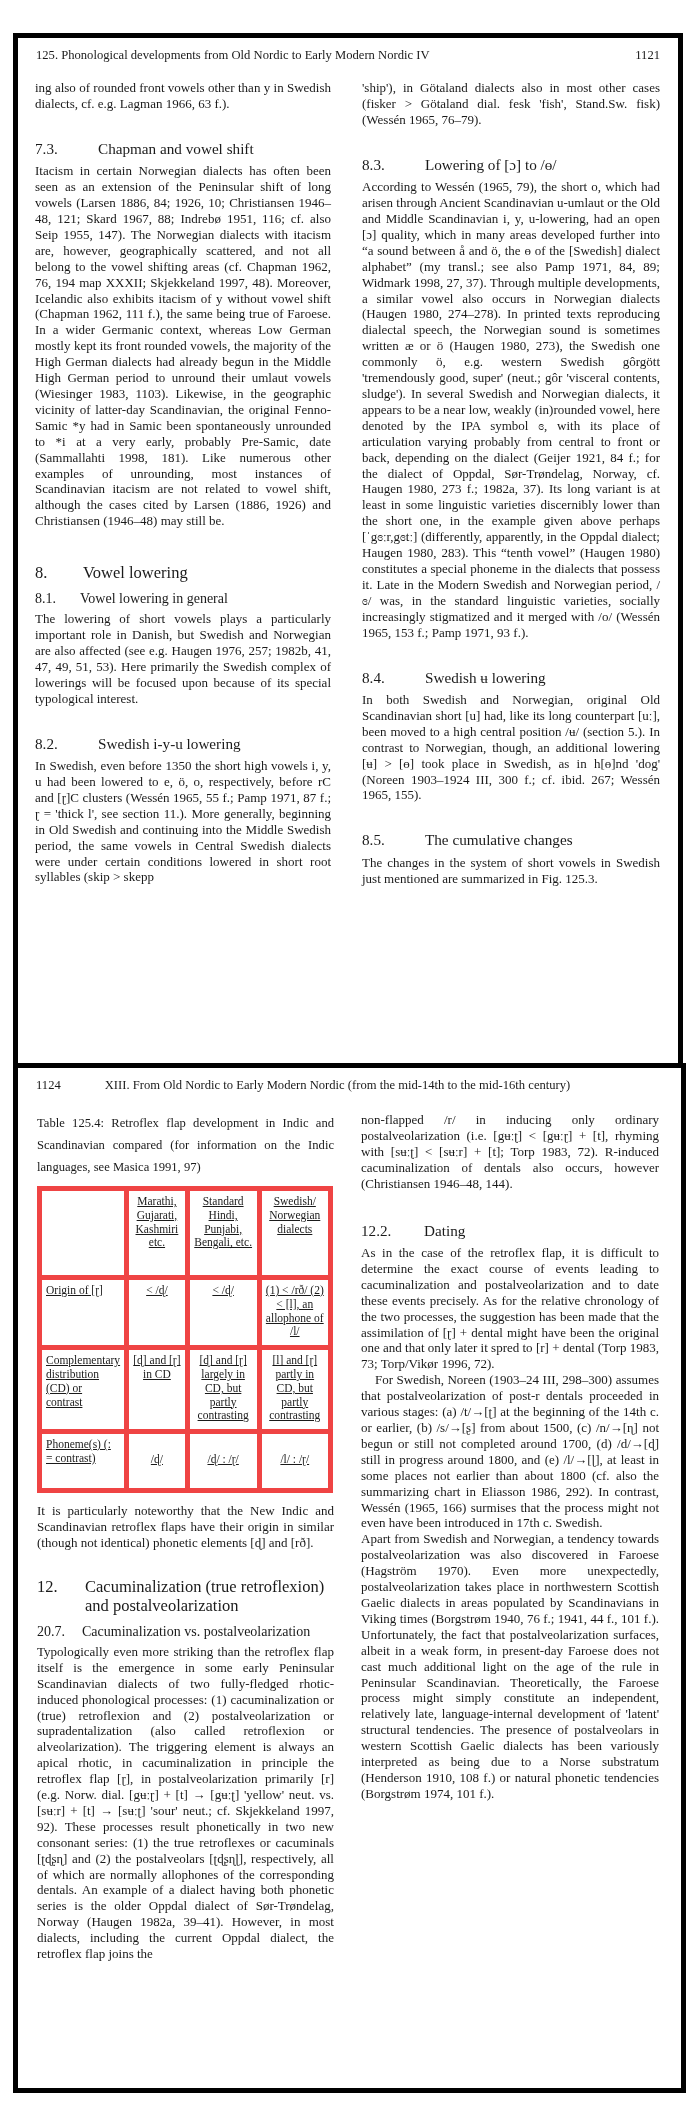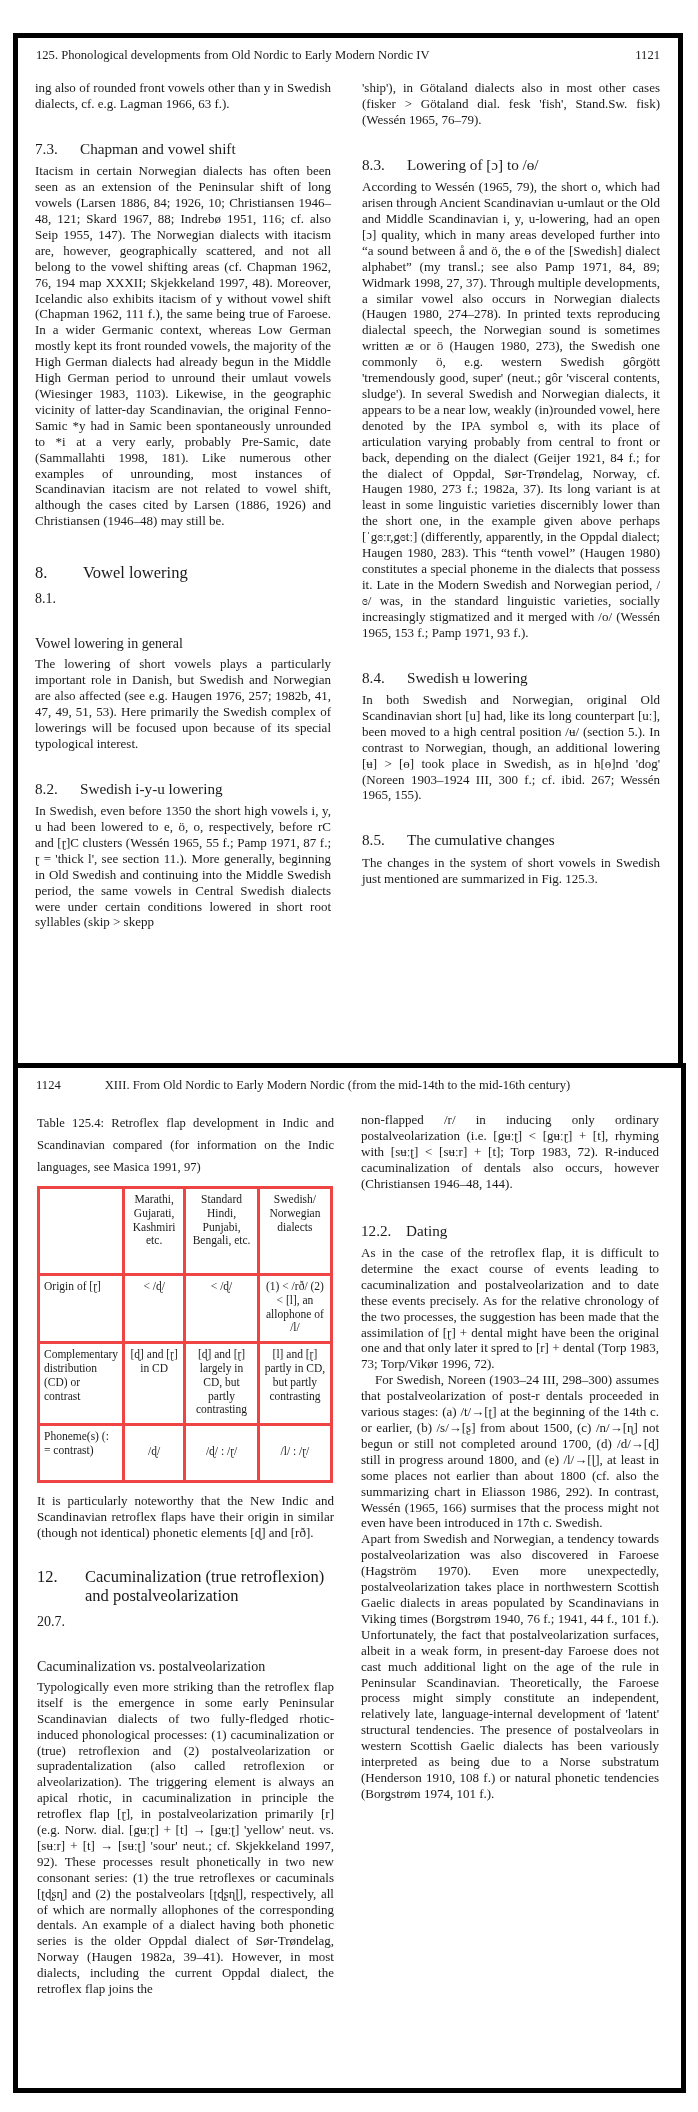--- a/index.html
+++ b/index.html
@@ -13,27 +13,27 @@
   #page2 .running-head .pno { margin-right: 44px; }
   .col { position: absolute; width: 296px; font-size: 13px; line-height: 15.9px; }
   #page1 .col.left { left: 17px; top: 42px; }
   #page1 .col.right { left: 344px; top: 42px; width: 298px; }
   #page2 .col.left { left: 19px; top: 44px; width: 297px; }
   #page2 .col.right { left: 343px; top: 44px; width: 298px; }
   p { margin: 0; text-align: justify; hyphens: manual; }
   p.indent { text-indent: 14px; }
   .sec-head { display: flex; font-size: 14px; line-height: 17px; margin-top: 26px; margin-bottom: 4px; }
   .sec-head .num { width: 45px; flex: 0 0 45px; }
-  .sec-head.major { font-size: 15.2px; line-height: 17.5px; margin-top: 28px; margin-bottom: 6px; }
+  .sec-head.major { font-size: 15.2px; line-height: 17.5px; margin-top: 28px; margin-bottom: 6px; gap: 18px; }
   .sec-head.large { font-size: 16.5px; line-height: 19px; }
   .sec-head.large .num { width: 48px; flex: 0 0 48px; }
-  .sec-head.sub { margin-top: 8px; flex-direction: column; }
+  .sec-head.sub { margin-top: 8px; }
   .caption { font-size: 12.6px; line-height: 22px; text-align: justify; margin: 0 0 8px 0; }
   table.retro { border-collapse: collapse; width: 296px; font-size: 11.5px; line-height: 13.8px; margin-bottom: 10px; }
-  table.retro td { border: 3px solid #ef4444; vertical-align: top; padding: 4px 4px 6px 4px; }
+  table.retro td { border: 5px solid #ef4444; vertical-align: top; padding: 4px 4px 6px 4px; text-decoration: underline; }
   table.retro td.c { text-align: center; }
   table.retro tr.head td { height: 74px; }
   table.retro tr.r1 td { height: 40px; }
   table.retro tr.r2 td { height: 64px; }
   table.retro tr.r3 td { vertical-align: middle; height: 44px; }
   table.retro col.c0 { width: 72px; }
 </style>
 </head>
 <body>
 

